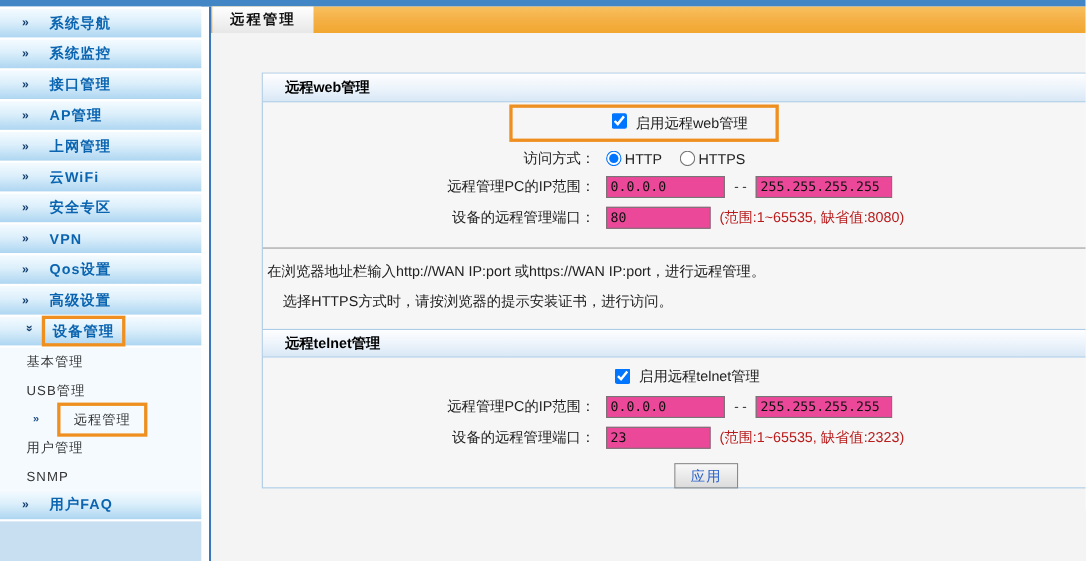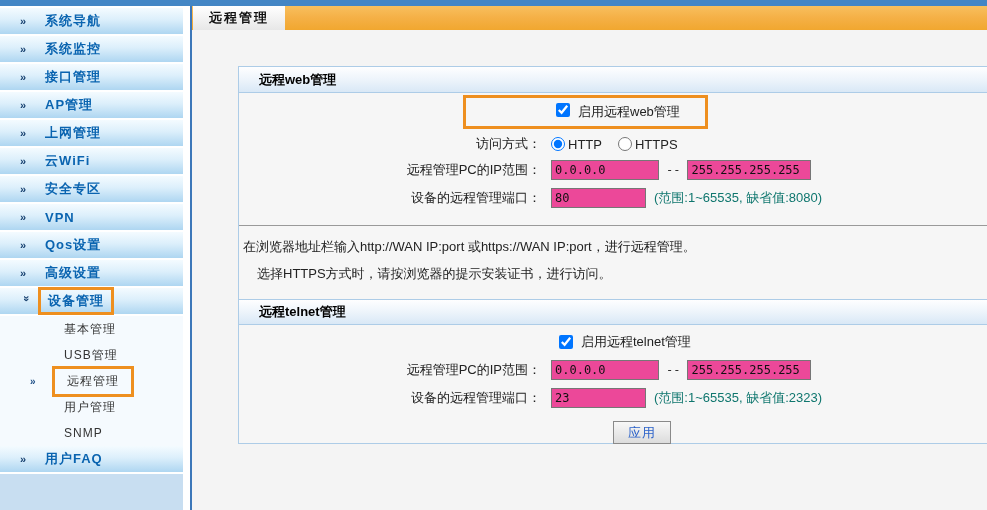--- a/index.html
+++ b/index.html
@@ -23,21 +23,21 @@
              display:flex; flex-direction:column; background:#FFFFFF; padding-top:2px; }
   .nav-item { height:26px; margin-bottom:2px; flex-shrink:0;
               background:linear-gradient(180deg,#F4FBFF 0%,#DCEFFB 45%,#AED6F1 100%);
               display:flex; align-items:center; cursor:pointer;
               font-weight:bold; font-size:13px; color:#0A64B0; letter-spacing:1px; }
   .nav-icon { margin-left:20px; margin-right:13px; color:#16406F; font-size:11px; width:12px;
               font-weight:bold; line-height:1; }
   .nav-icon.expanded { transform:rotate(90deg); }
   .orange-outline { border:3px solid #EE8F1F; padding:2px 7px; margin-left:-7px; }
   .sub-area { background:#F5FAFE; flex-shrink:0; }
-  .sub-item { height:26px; display:flex; align-items:center; padding-left:64px;
+  .sub-item { height:26px; display:flex; align-items:center; padding-left:24px;
               font-size:12px; color:#333; letter-spacing:1px; cursor:pointer; }
   .sub-item.active { padding-left:30px; }
   .sub-arrow { color:#1D4E86; font-size:10px; width:22px; font-weight:bold; }
   .sub-orange { border:3px solid #EE8F1F; padding:4px 12px; }
   .side-fill { flex:1; background:#C8DEF1; }
   
   .main { position:absolute; left:192px; top:30px; width:795px; height:480px;
           background:#F4F4F4; overflow:hidden; }
   .panel { position:absolute; left:46px; top:36px; width:762px; height:378px;
            border:1px solid #ADCCE7; background:#F6F6F6; }
@@ -55,21 +55,21 @@
   input[type=checkbox], input[type=radio] { width:14px; height:14px; margin:0; }
   .chk-label { font-size:13px; margin-left:8px; }
   .radio-row { margin-top:4px; height:22px; }
   .radio-grp { display:flex; align-items:flex-start; margin-right:16px; }
   .radio-grp span { font-size:13px; margin-left:3px; }
   .input-row { margin-top:2px; height:26px; }
   .txt { height:20px; border:1px solid #767676; background:#ec4899; padding:1px 3px;
          font-family:"DejaVu Sans Mono", monospace; font-size:12px; color:#111; }
   .txt.ip1 { width:108px; } .txt.ip2 { width:124px; } .txt.port { width:95px; }
   .ipsep { margin:0 7px; font-size:12px; color:#333; font-family:"DejaVu Sans Mono",monospace; }
-  .hint { font-size:13px; color:#0f766e; margin-left:8px; }
+  .hint { font-size:13px; color:#b91c1c; margin-left:8px; }
   .divider { height:1px; background:#9A9A9A; margin-top:14px; }
   .note { font-size:13px; color:#222; }
   .note1 { margin-top:12px; padding-left:4px; }
   .note2 { margin-top:9px; padding-left:18px; }
   .btn-row { margin-top:10px; padding-left:374px; }
   .apply-btn { width:58px; height:23px; border:1px solid #8A8A8A;
                background:linear-gradient(180deg,#F8F8F8,#DCDCDC);
                color:#2C62C9; font-size:13px; font-family:"Liberation Sans",sans-serif;
                cursor:pointer; letter-spacing:1px; }
 </style>

